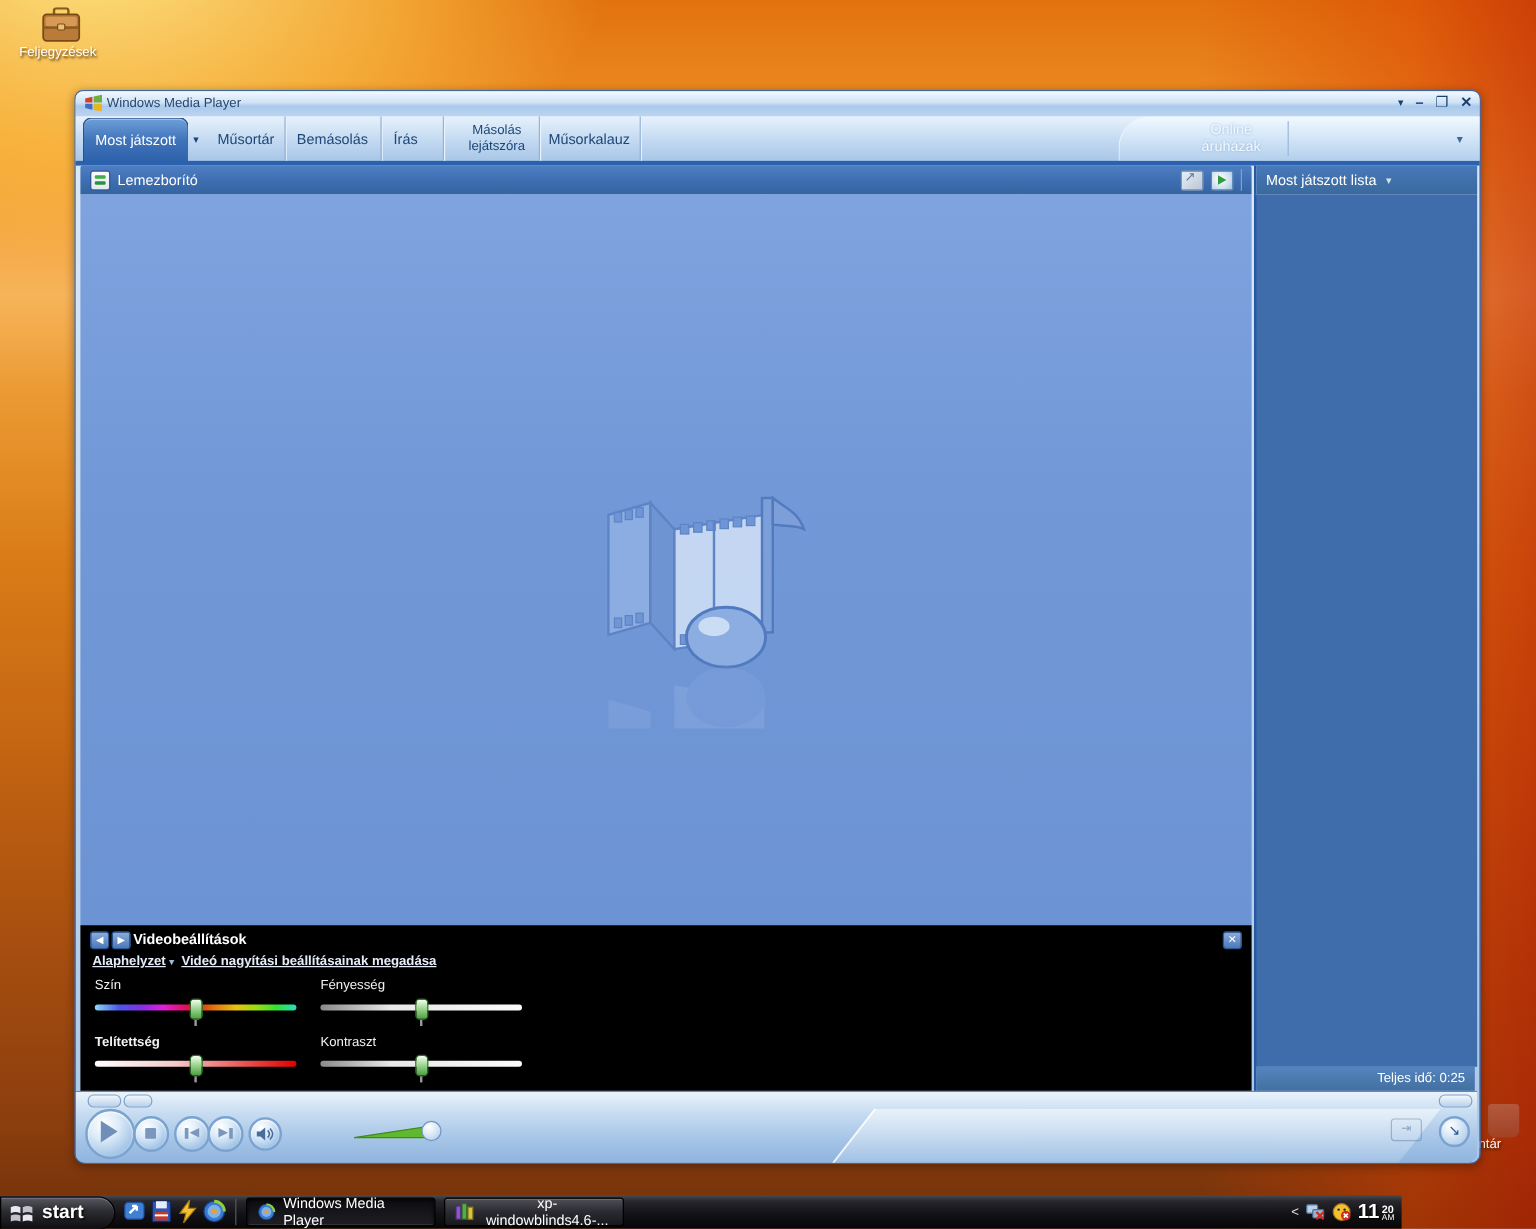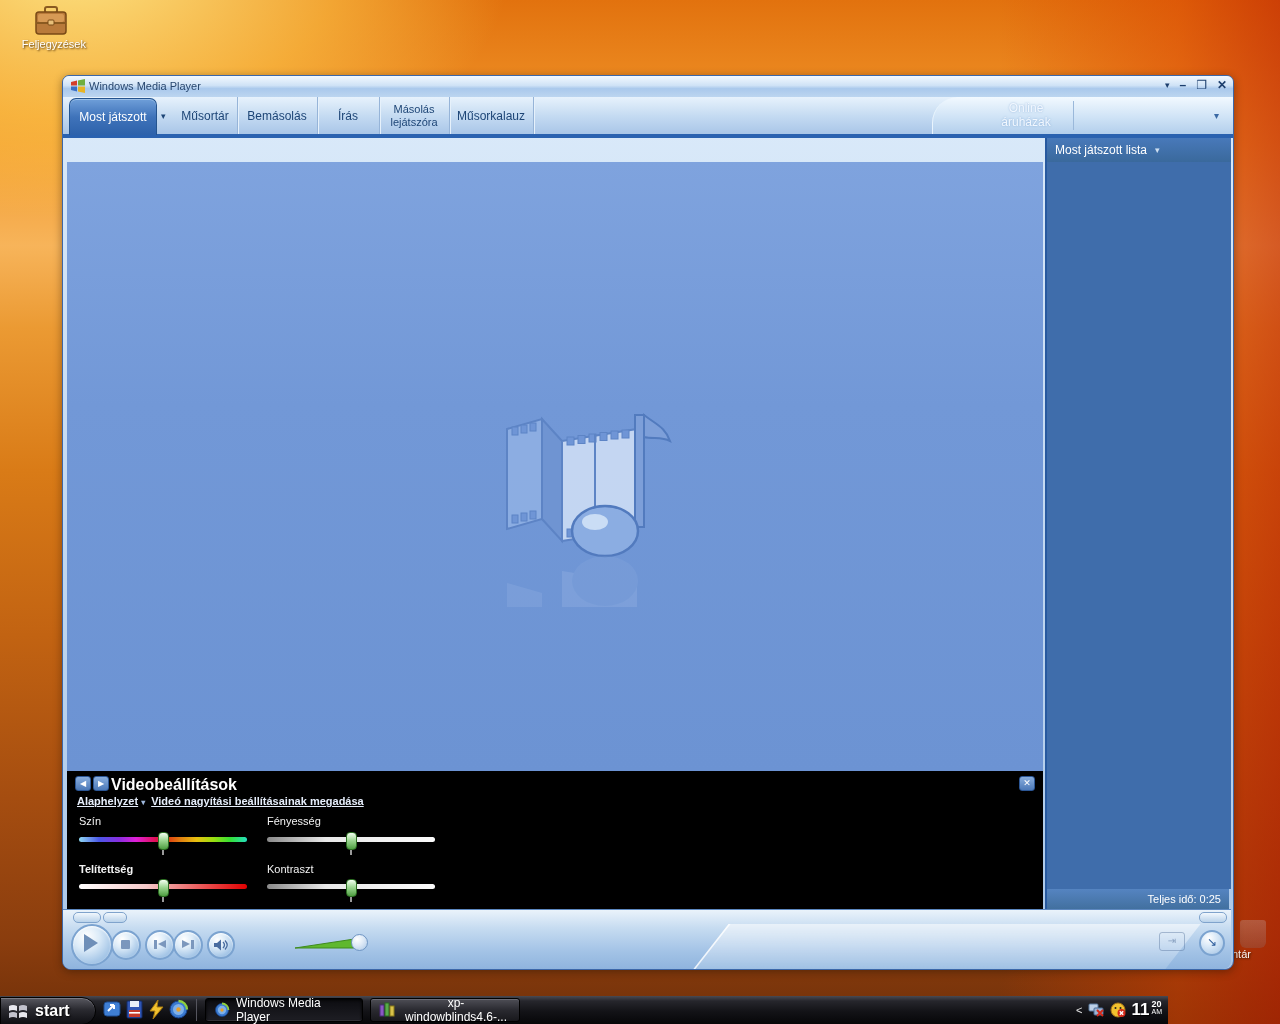--- a/index.html
+++ b/index.html
@@ -3,21 +3,21 @@
 <meta charset="utf-8">
 <style>
   html,body{margin:0;padding:0;}
   body{width:1280px;height:1024px;overflow:hidden;font-family:"Liberation Sans",sans-serif;position:relative;
     background:
       radial-gradient(ellipse 700px 420px at 6% -4%, rgba(255,236,140,.95) 0%, rgba(255,206,80,.55) 38%, rgba(255,190,60,0) 62%),
       linear-gradient(90deg, rgba(255,170,40,0) 78%, rgba(216,60,0,.45) 92%, rgba(190,30,0,.6) 100%),
       linear-gradient(180deg,#e2720e 0%, #f29a2e 14%, #f7b45a 24%, #eb9a33 32%, #d97b17 46%, #c26312 62%, #a54d10 78%, #8a3d0e 92%, #713009 100%);}
   .abs{position:absolute;}
   
-  .dsk-icon{left:16px;top:6px;width:70px;height:54px;text-align:right;}
+  .dsk-icon{left:16px;top:6px;width:70px;height:54px;text-align:left;}
   .dsk-icon .lbl{color:#fff;font-size:11px;text-shadow:1px 1px 2px rgba(60,30,0,.9);margin-top:2px;}
   .partial-bin{right:4px;top:916px;width:44px;height:48px;text-align:right;opacity:.95;}
   .partial-bin .lbl{color:#fff;font-size:11px;text-shadow:1px 1px 2px rgba(60,30,0,.9);position:absolute;top:32px;left:0;}
   .bin-shape{position:absolute;left:8px;top:4px;width:26px;height:28px;background:linear-gradient(180deg,rgba(200,205,215,.5),rgba(130,140,160,.4));border-radius:3px 3px 6px 6px;opacity:.55;}
   
   .wmp{left:62px;top:75px;width:1170px;height:893px;border-radius:7px 7px 9px 9px;
     background:linear-gradient(180deg,#dcebfa,#aac7e8);
     box-shadow:0 2px 8px rgba(40,20,0,.45);border:1px solid #3c67a8;}
   .titlebar{left:0;top:0;right:0;height:21px;border-radius:7px 7px 0 0;
     background:linear-gradient(180deg,#f3f9ff 0%,#cfe2f6 45%,#aac9ec 60%,#bcd5f0 100%);}
@@ -53,21 +53,21 @@
   .plhdr{left:982px;top:62px;width:184px;height:24px;background:linear-gradient(180deg,#4879ba 0%,#3a699c 100%);display:flex;align-items:center;border-left:2px solid #27599f;}
   .plhdr .txt{color:#fff;font-size:12px;margin-left:8px;}
   .plhdr .arr{color:#cfe0f2;font-size:9px;margin-left:8px;}
   
   .video{left:4px;top:86px;width:976px;height:609px;background:linear-gradient(180deg,#7fa3de 0%,#7298d7 40%,#6c93d3 100%);overflow:hidden;}
   .plbody{left:982px;top:86px;width:184px;height:727px;background:#3f6dab;border-left:2px solid #27599f;}
   .pltime{left:982px;top:813px;width:184px;height:20px;background:linear-gradient(180deg,#5584c1,#42709f);border-left:2px solid #27599f;color:#fff;font-size:11px;text-align:right;line-height:20px;padding-right:8px;box-sizing:border-box;}
   
   .enh{left:4px;top:695px;width:976px;height:138px;background:#000;color:#fff;}
   .enh .navbtn{position:absolute;top:5px;width:14px;height:13px;border-radius:3px;background:linear-gradient(180deg,#89aede,#4c79b8);border:1px solid #2c5796;color:#fff;font-size:8px;text-align:center;line-height:13px;cursor:default;}
-  .enh .title{position:absolute;left:44px;top:5px;font-weight:bold;font-size:16px;}
+  .enh .title{position:absolute;left:44px;top:5px;font-weight:bold;font-size:12px;}
   .enh .close{position:absolute;right:8px;top:5px;width:14px;height:13px;border-radius:3px;background:linear-gradient(180deg,#89aede,#4c79b8);border:1px solid #2c5796;color:#fff;font-size:9px;text-align:center;line-height:12px;}
   .enh .links{position:absolute;left:10px;top:24px;font-size:11px;color:#e6eefb;font-weight:bold;}
   .enh .links a{color:#e6eefb;text-decoration:underline;cursor:pointer;}
   .enh .links .darr{font-size:8px;color:#9fb8dc;margin:0 6px 0 3px;}
   .sl-label{position:absolute;font-size:11px;color:#f2f2f2;}
   .sl-track{position:absolute;height:5px;border-radius:3px;width:168px;}
   .tr-hue{background:linear-gradient(90deg,#8fd8f2 0%,#4a57e8 12%,#8a2ee0 24%,#e020d8 34%,#e01050 46%,#e03510 52%,#e07c10 60%,#e8c010 70%,#9ade10 80%,#35e035 90%,#25dfc0 100%);}
   .tr-gray{background:linear-gradient(90deg,#8a8a8a 0%,#e8e8e8 35%,#fbfbfb 100%);}
   .tr-sat{background:linear-gradient(90deg,#ffffff 0%,#f5c9c9 40%,#e84040 80%,#df0000 100%);}
   .sl-thumb{position:absolute;width:9px;height:16px;border-radius:4px;background:linear-gradient(180deg,#f4fff2 0%,#9fd894 45%,#4f9f42 100%);border:1px solid #2c6e22;}
@@ -94,21 +94,21 @@
   .startbtn .txt{color:#fff;font-size:16px;font-weight:bold;margin-left:6px;text-shadow:1px 1px 2px #000;}
   .ql{position:absolute;top:3px;width:21px;height:21px;}
   .tb-sep{position:absolute;top:3px;width:1px;height:22px;background:#55555e;}
   .taskitem{position:absolute;top:2px;height:24px;border-radius:3px;display:flex;align-items:center;font-size:12px;color:#fff;padding:0 8px;box-sizing:border-box;}
   .taskitem.active{background:linear-gradient(180deg,#0c0c10 0%,#1e1e24 100%);border:1px solid #000;box-shadow:inset 0 1px 3px #000,inset 0 -1px 0 #3a3a42;}
   .taskitem.idle{background:linear-gradient(180deg,#4e4e56 0%,#2a2a30 50%,#18181c 100%);border:1px solid #000;box-shadow:inset 0 1px 0 #6a6a74;text-align:center;}
   .taskitem .ticon{width:16px;height:16px;margin-right:6px;flex:0 0 auto;}
   .tray{position:absolute;right:0;top:0;height:28px;display:flex;align-items:center;gap:5px;padding-right:6px;}
   .tray .chev{color:#e8e8e8;font-size:11px;}
   .trayico{width:17px;height:16px;position:relative;}
-  .clock{display:flex;align-items:flex-start;color:#fff;}
+  .clock{display:flex;align-items:flex-end;color:#fff;}
   .clock .hh{font-size:17px;font-weight:bold;text-shadow:1px 1px 1px #000;}
   .clock .col{display:flex;flex-direction:column;line-height:8px;margin-left:2px;}
   .clock .mm{font-size:9px;font-weight:bold;}
   .clock .ap{font-size:7px;}
   a{cursor:pointer;}
 </style>
 </head>
 <body>
 
 <div class="abs dsk-icon">
@@ -149,36 +149,45 @@
     <div class="tab active" style="left:6px;width:86px;">
         <span>Most játszott</span>
       </div>
     <span class="tabarrow" style="left:98px;">▾</span>
     <div class="tab" style="left:110px;width:64px;">
         <span>Műsortár</span>
       </div>
     <div class="tab" style="left:174px;width:80px;">
         <span>Bemásolás</span>
       </div>
-    <div class="tab" style="left:254px;width:62px;">
+    <div class="tab" style="left:244px;width:62px;">
         <span>Írás</span>
       </div>
     <div class="tab" style="left:316px;width:70px;font-size:11px;line-height:13px;">
         <span>Másolás lejátszóra</span>
       </div>
     <div class="tab" style="left:386px;width:84px;">
         <span>Műsorkalauz</span>
       </div>
     <div class="online-tab">
       <span class="txt">Online áruházak</span>
       <span class="sep"></span>
       <span class="arr">▾</span>
     </div>
   </div>
 
+  <div class="abs featbar">
+    <span class="ico"></span>
+    <span class="txt">Lemezborító</span>
+    <div class="feat-right">
+      <span class="mini-ico a"></span>
+      <span class="mini-ico b"></span>
+      <span class="feat-sep"></span>
+    </div>
+  </div>
 
   <div class="abs plhdr">
     <span class="txt">Most játszott lista</span>
     <span class="arr">▾</span>
   </div>
 
   <div class="abs video">
     <svg width="190" height="200" viewBox="0 0 190 200" style="position:absolute;left:420px;top:245px;">
       <g opacity="0.9">
         <path d="M20 22 L55 12 L55 112 L20 122 Z" fill="#8fb0e4" stroke="#5b82c4" stroke-width="2"></path>

